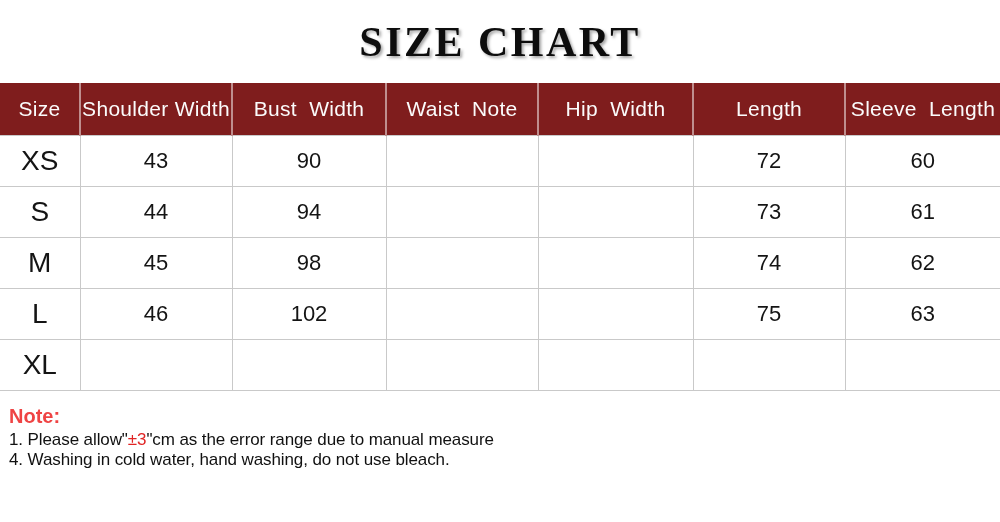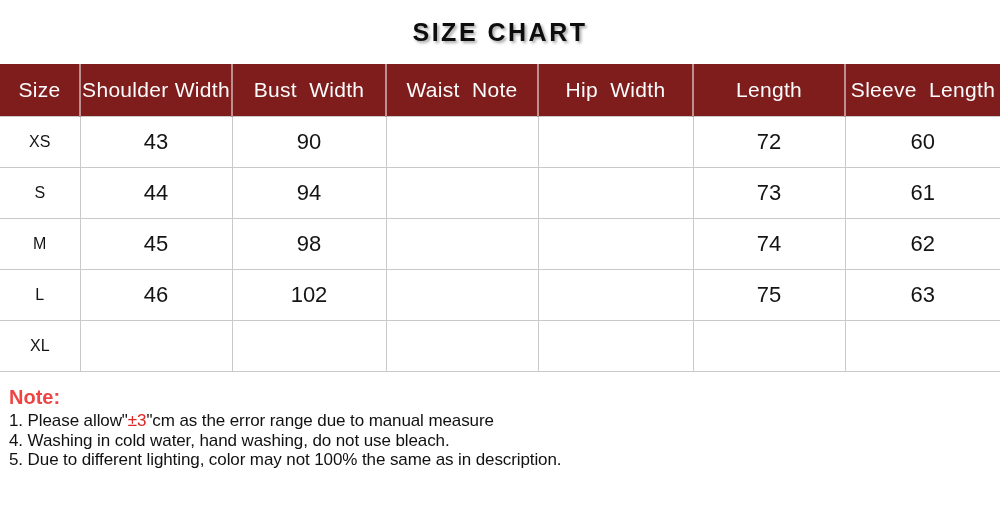--- a/index.html
+++ b/index.html
@@ -9,25 +9,26 @@
     font-family: "Liberation Sans", sans-serif;
     color: #111;
     overflow: hidden;
   }
   .page { width: 1000px; height: 522px; position: relative; }
 
   .title {
     margin: 0;
     padding-top: 18px;
     text-align: center;
-    font-size: 25px;
+    font-size: 42px;
     font-weight: bold;
     letter-spacing: 2.5px;
     color: #0d0d0d;
     text-shadow: 2px 2px 3px rgba(0,0,0,0.35);
+    font-family: Liberation Serif, serif;
   }
 
   table.size-chart {
     width: 1000px;
     border-collapse: collapse;
     table-layout: fixed;
     margin-top: 17px;
   }
   thead th {
     background: #7f1d1d;
@@ -46,21 +47,21 @@
     height: 48px;
     text-align: center;
     vertical-align: middle;
     font-size: 22px;
     color: #141414;
     border-top: 1px solid #c9c9c9;
     background: #ffffff;
   }
   tbody td + td { border-left: 1px solid #c9c9c9; }
   tbody tr:last-child td { border-bottom: 1px solid #c9c9c9; }
-  tbody td.size-col { font-size: 16px; }
+  tbody td.size-col { font-size: 28px; }
 
   .notes {
     padding-left: 9px;
     margin-top: 14px;
   }
   .note-heading {
     font-size: 20px;
     font-weight: bold;
     color: #ef4444;
     margin-bottom: 2px;
@@ -147,16 +148,15 @@
         <td></td>
         <td></td>
       </tr>
     </tbody>
   </table>
 
   <div class="notes">
     <div class="note-heading">Note:</div>
     <div class="note-line"><span>1. Please allow"</span><span class="red">±3</span><span>"cm as the error range due to manual measure</span></div>
     <div class="note-line">4. Washing in cold water, hand washing, do not use bleach.</div>
-    <div class="note-line">5. Due to different lighting, color may not 100% the same as in description.</div>
   </div>
 
 </div>
 
 </body></html>

